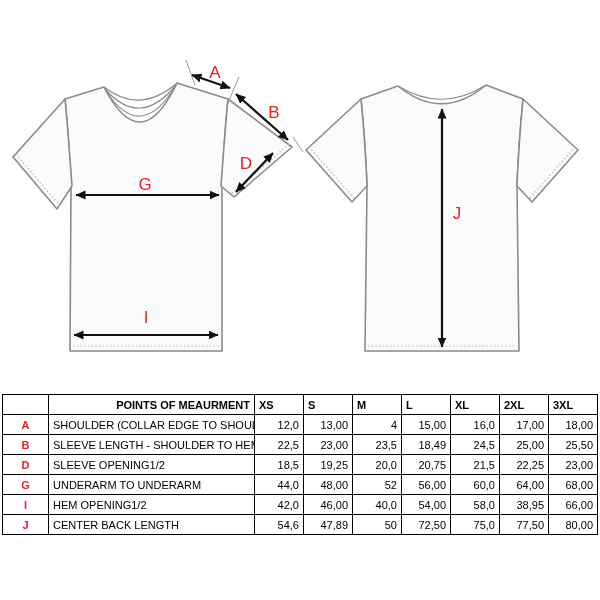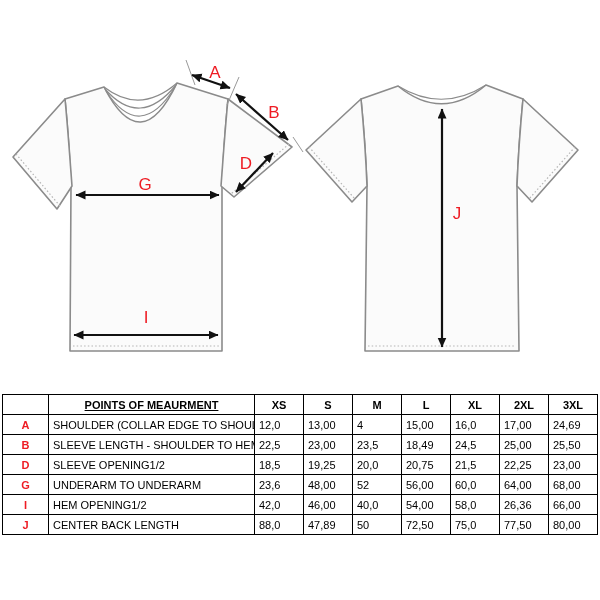--- a/index.html
+++ b/index.html
@@ -5,25 +5,25 @@
   html,body{margin:0;padding:0;background:#ffffff;}
   .page{position:relative;width:600px;height:600px;background:#ffffff;overflow:hidden;
         font-family:"Liberation Sans",sans-serif;}
   .diagram-wrap{position:absolute;left:0;top:0;width:600px;height:392px;}
   .dim-label{font-family:"Liberation Sans",sans-serif;font-size:17px;fill:#ee1c24;}
   .size-table{position:absolute;left:2px;top:394px;width:596px;border-collapse:collapse;
               table-layout:fixed;font-size:11px;color:#000;}
   .size-table td,.size-table th{border:1px solid #000;padding:0 4px;height:19px;
               overflow:hidden;white-space:nowrap;vertical-align:middle;}
   .size-table{border:1.5px solid #000;}
-  .size-table th{font-weight:bold;text-align:center;}
-  .size-table th.pts{text-align:center;text-decoration:underline;}
+  .size-table th{font-weight:bold;text-align:left;}
+  .size-table th.pts{text-align:right;}
   .size-table td.letter{color:#ee1c24;font-weight:bold;text-align:center;}
   .size-table td.desc{text-align:left;}
-  .size-table td.val{text-align:left;margin-top:28px;}
+  .size-table td.val{text-align:right;margin-top:28px;}
   col.c-letter{width:46px;} col.c-desc{width:206px;} col.c-size{width:49px;}
 </style>
 </head>
 <body>
 
 <div class="page">
 
   <div class="diagram-wrap">
     <svg width="600" height="392" viewBox="0 0 600 392" xmlns="http://www.w3.org/2000/svg">
       <defs>
@@ -126,21 +126,21 @@
     <tbody>
         <tr>
           <td class="letter">A</td>
           <td class="desc">SHOULDER (COLLAR EDGE TO SHOULDER EDGE)</td>
           <td class="val">12,0</td>
           <td class="val">13,00</td>
           <td class="val">4</td>
           <td class="val">15,00</td>
           <td class="val">16,0</td>
           <td class="val">17,00</td>
-          <td class="val">24,69</td>
+          <td class="val">18,00</td>
         </tr>
         <tr>
           <td class="letter">B</td>
           <td class="desc">SLEEVE LENGTH - SHOULDER TO HEM</td>
           <td class="val">22,5</td>
           <td class="val">23,00</td>
           <td class="val">23,5</td>
           <td class="val">18,49</td>
           <td class="val">24,5</td>
           <td class="val">25,00</td>
@@ -153,43 +153,43 @@
           <td class="val">19,25</td>
           <td class="val">20,0</td>
           <td class="val">20,75</td>
           <td class="val">21,5</td>
           <td class="val">22,25</td>
           <td class="val">23,00</td>
         </tr>
         <tr>
           <td class="letter">G</td>
           <td class="desc">UNDERARM TO UNDERARM</td>
-          <td class="val">23,6</td>
+          <td class="val">44,0</td>
           <td class="val">48,00</td>
           <td class="val">52</td>
           <td class="val">56,00</td>
           <td class="val">60,0</td>
           <td class="val">64,00</td>
           <td class="val">68,00</td>
         </tr>
         <tr>
           <td class="letter">I</td>
           <td class="desc">HEM OPENING1/2</td>
           <td class="val">42,0</td>
           <td class="val">46,00</td>
           <td class="val">40,0</td>
           <td class="val">54,00</td>
           <td class="val">58,0</td>
-          <td class="val">26,36</td>
+          <td class="val">38,95</td>
           <td class="val">66,00</td>
         </tr>
         <tr>
           <td class="letter">J</td>
           <td class="desc">CENTER BACK LENGTH</td>
-          <td class="val">88,0</td>
+          <td class="val">54,6</td>
           <td class="val">47,89</td>
           <td class="val">50</td>
           <td class="val">72,50</td>
           <td class="val">75,0</td>
           <td class="val">77,50</td>
           <td class="val">80,00</td>
         </tr>
       </tbody>
   </table>
 

